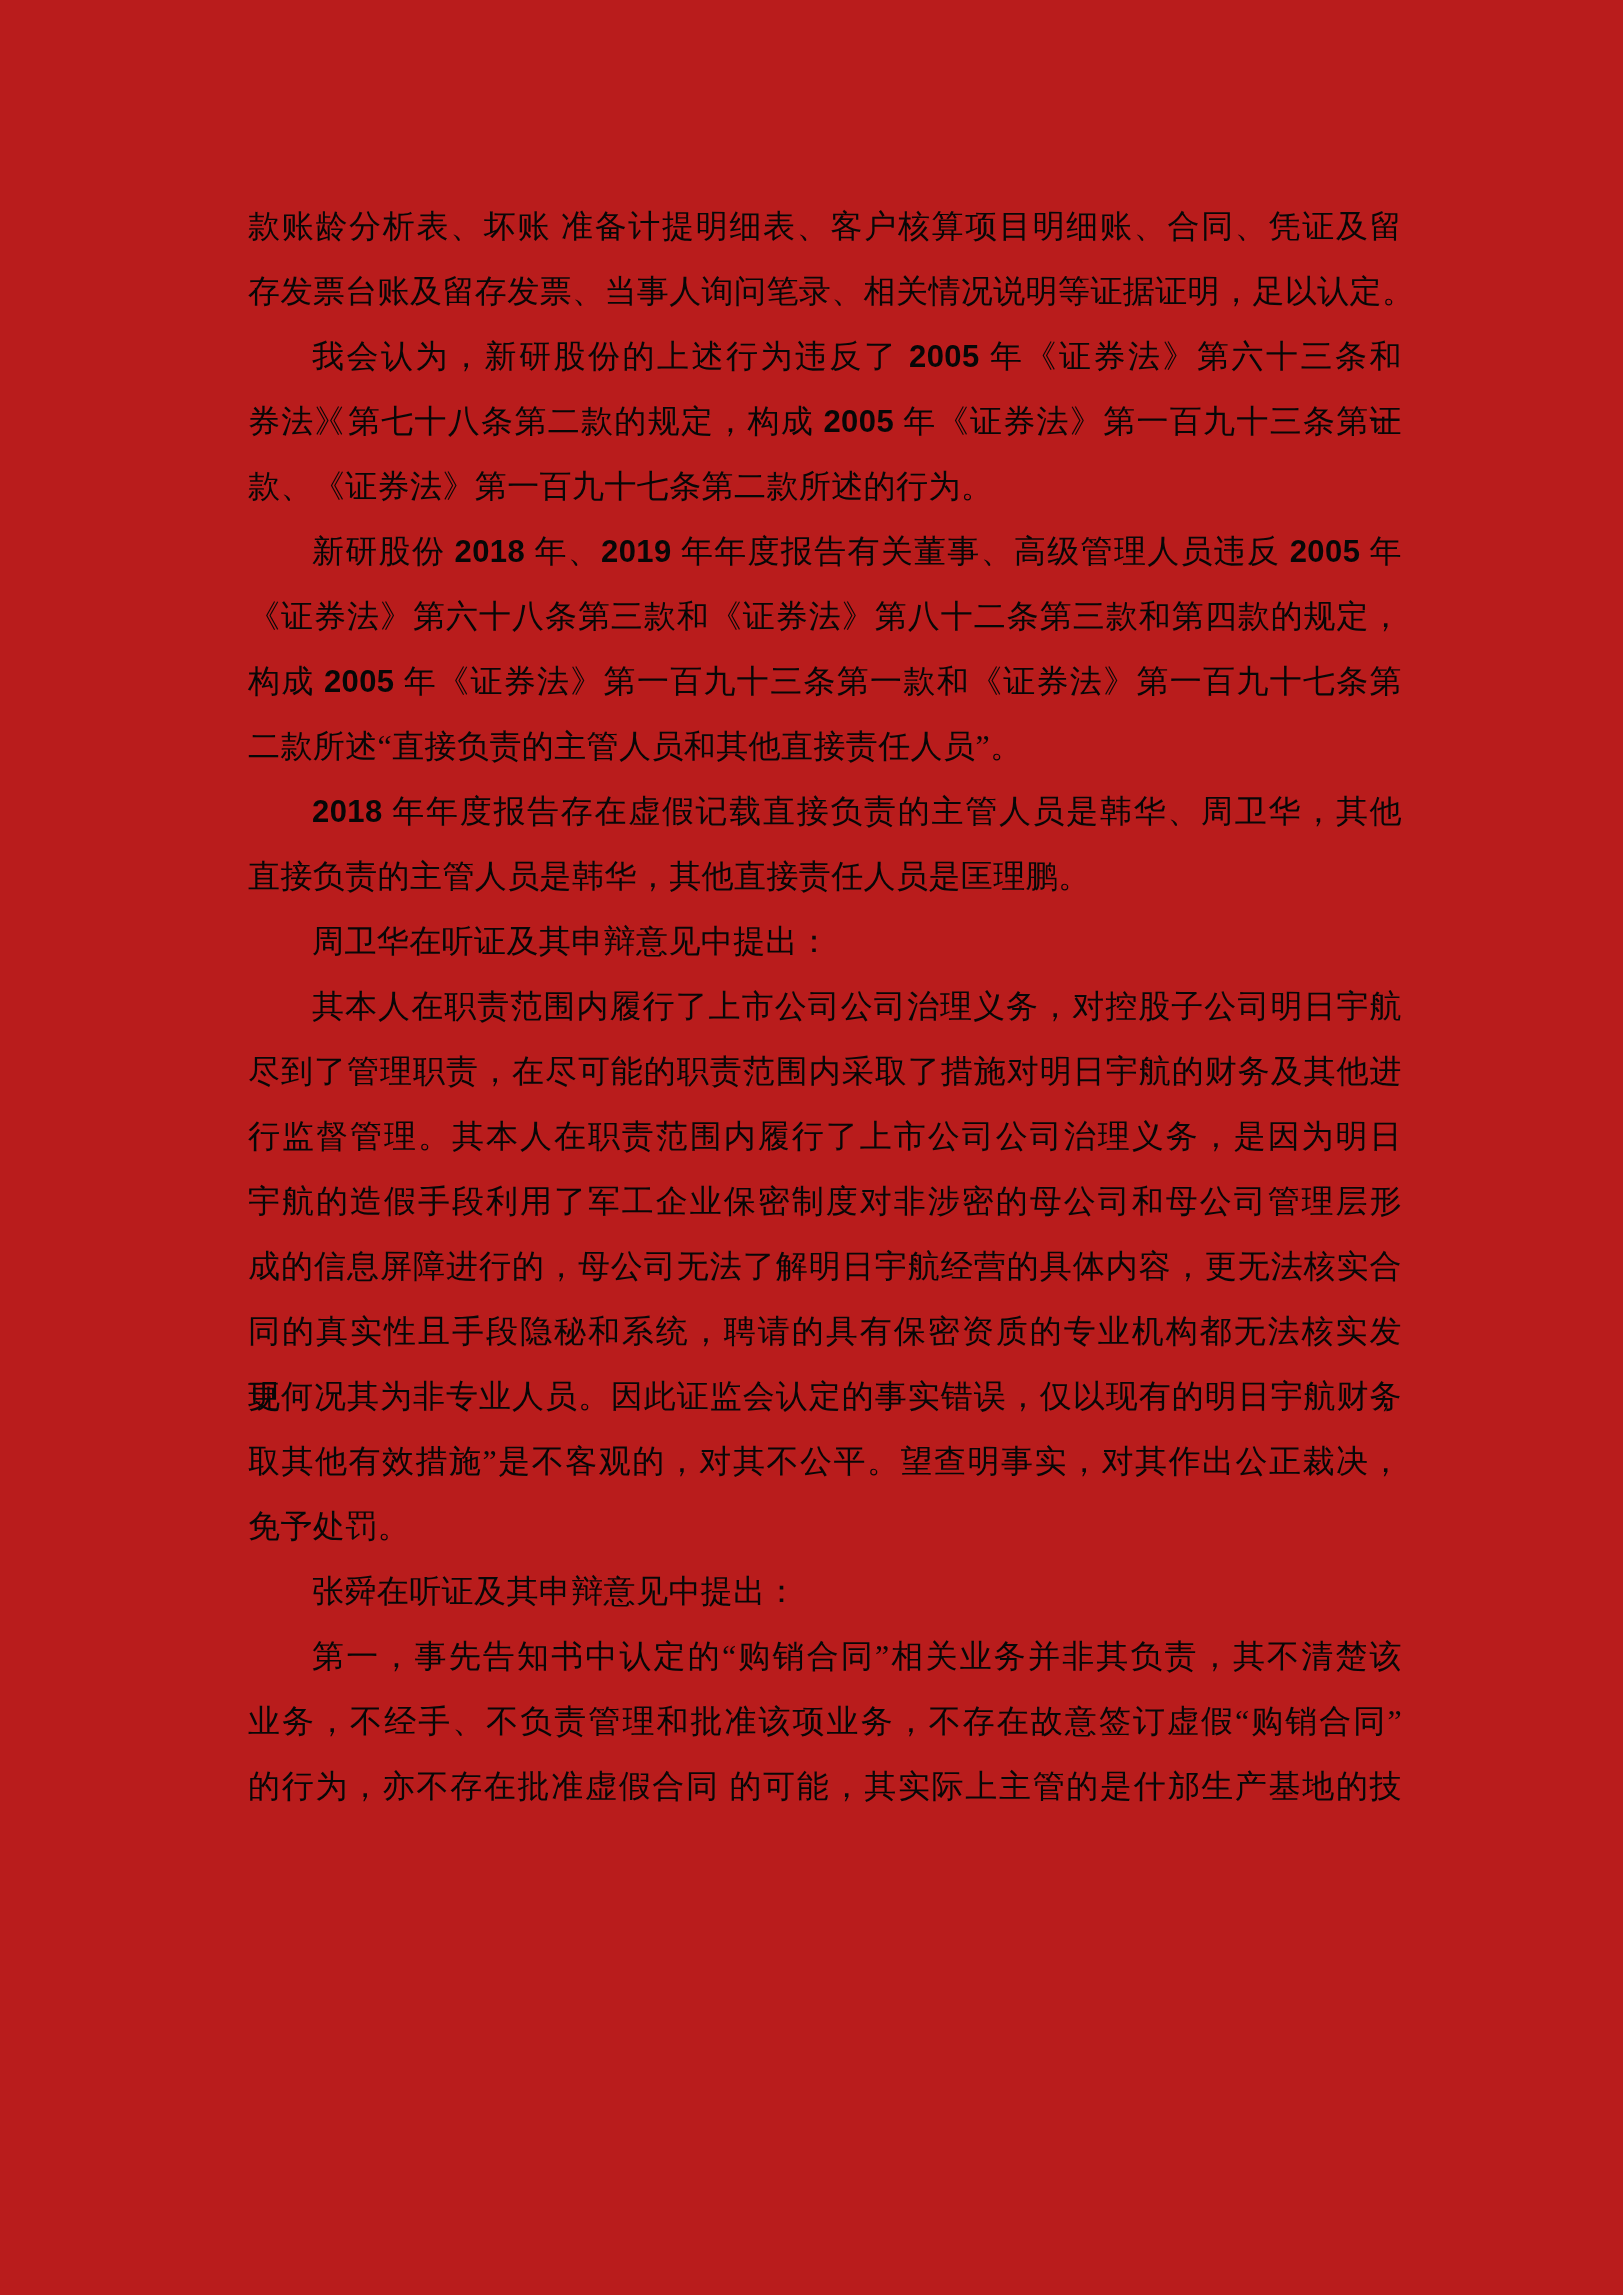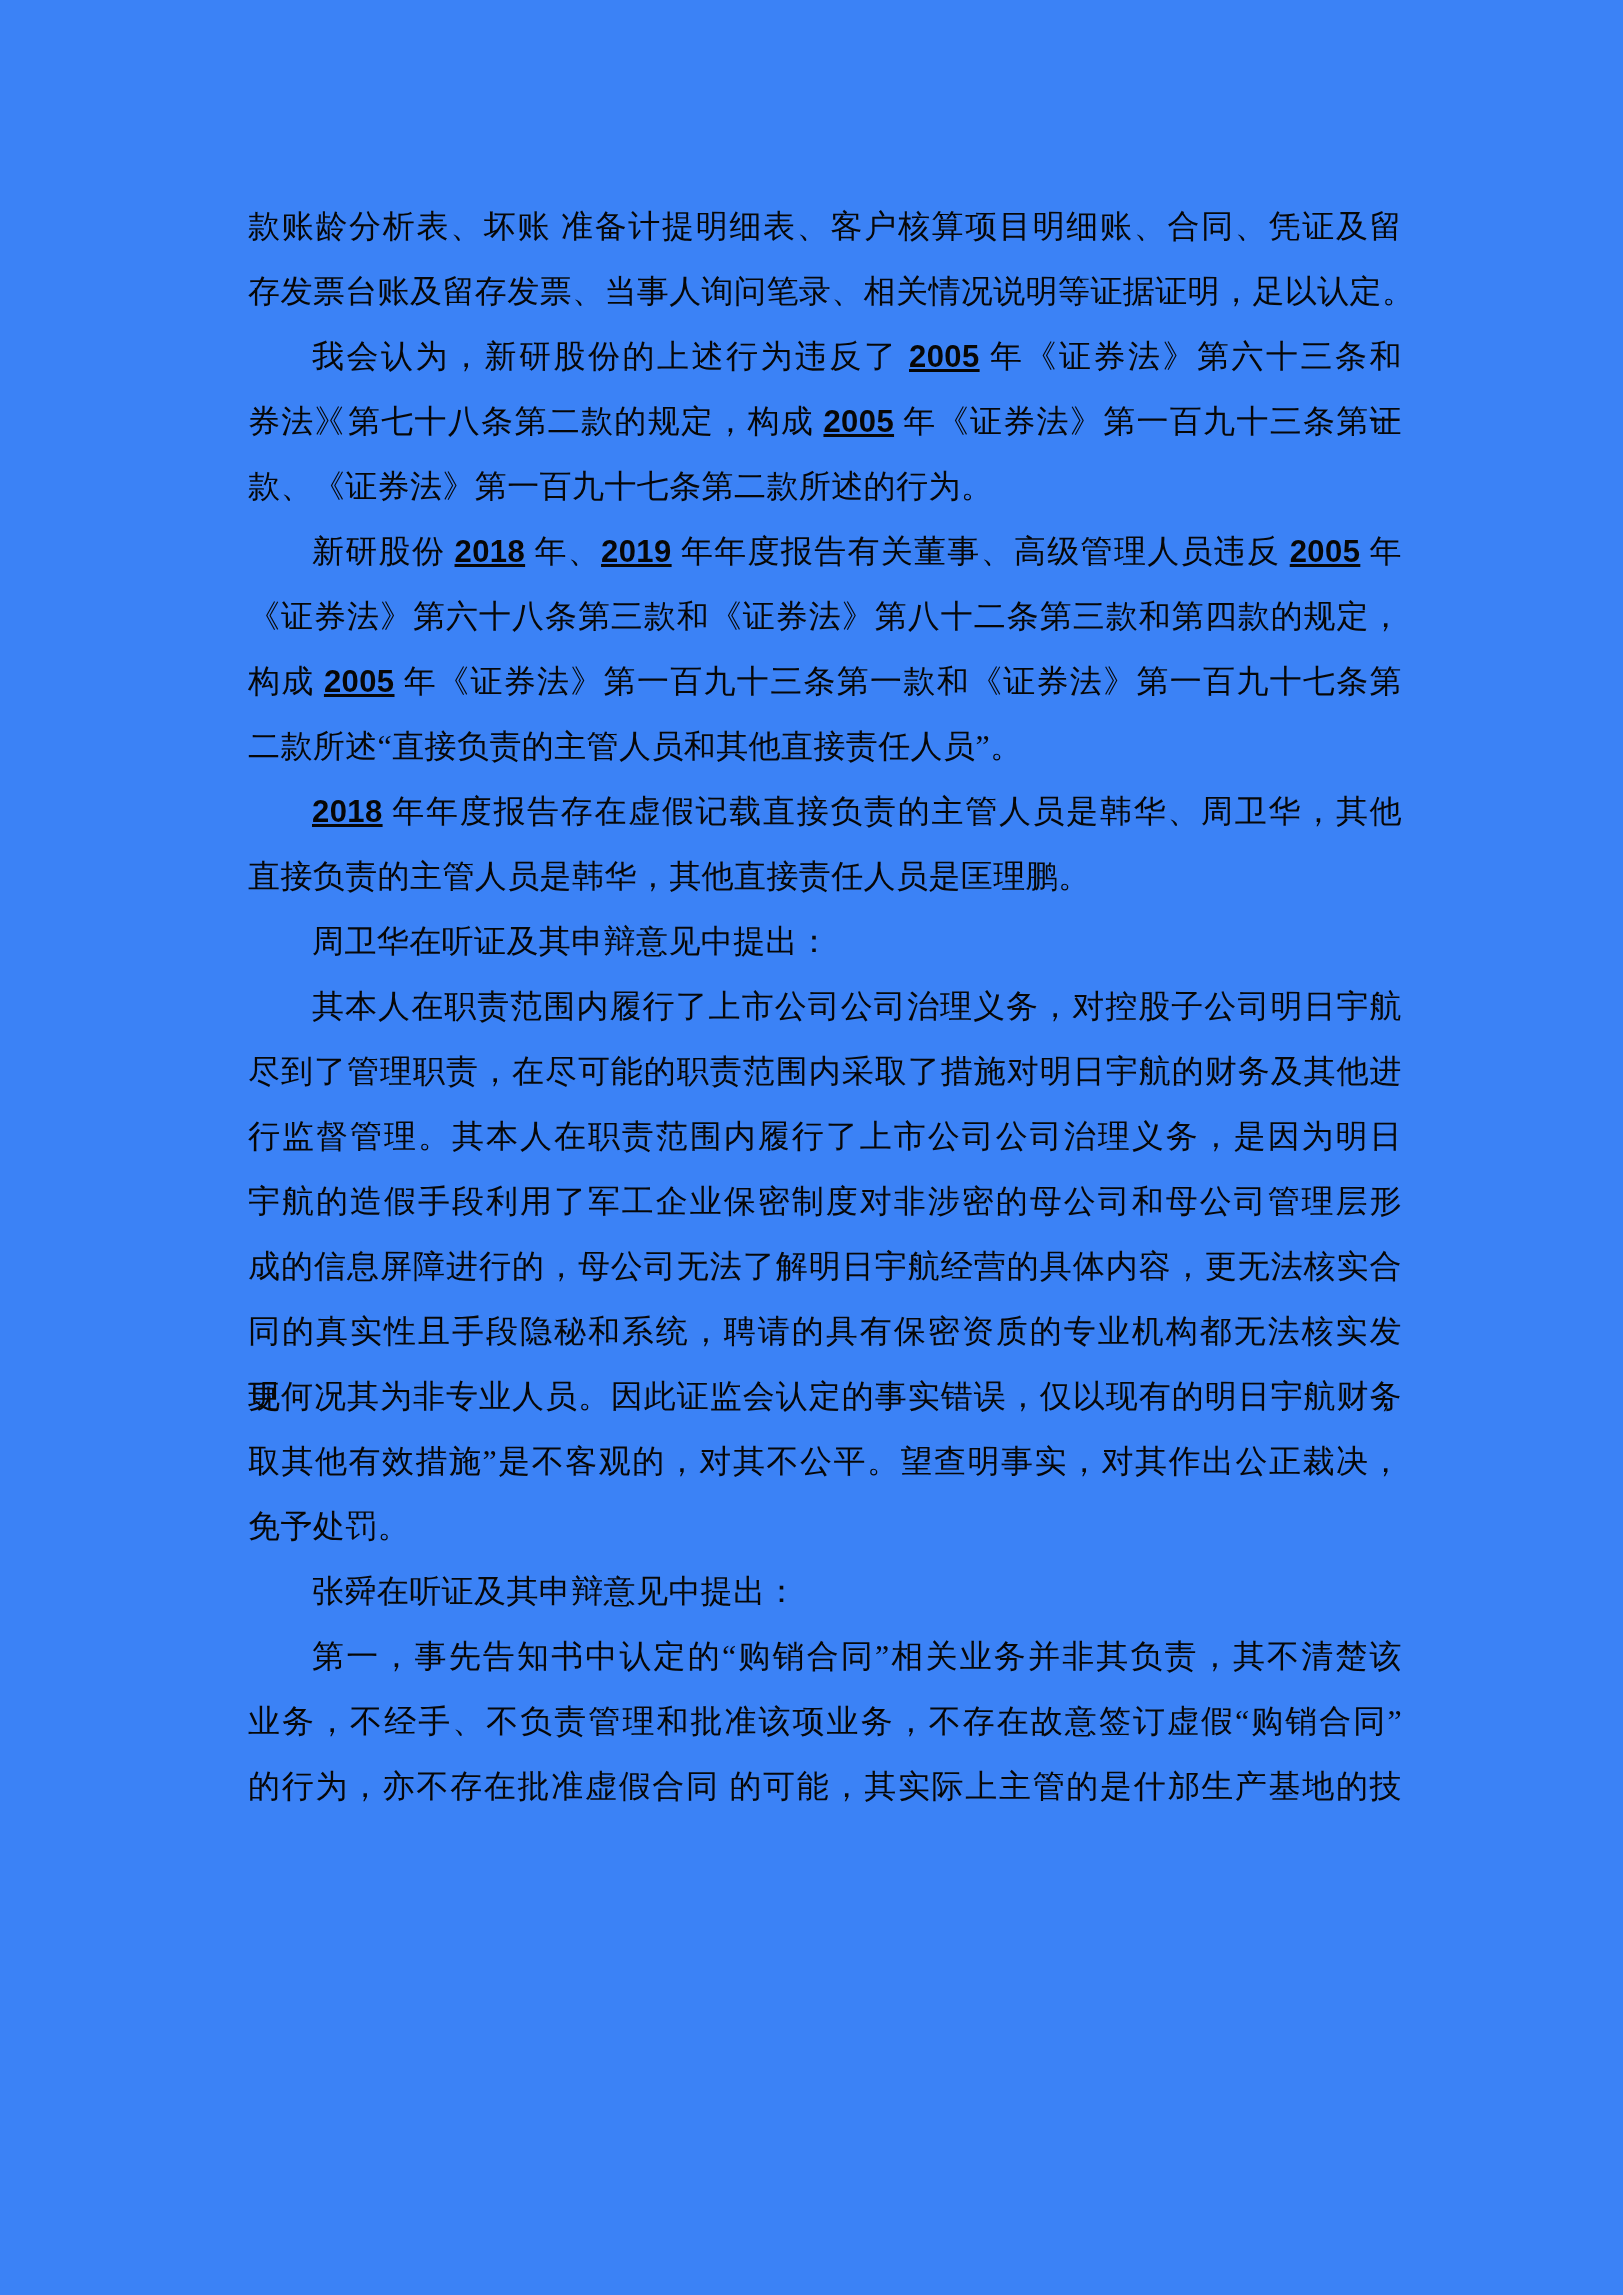--- a/index.html
+++ b/index.html
@@ -13,21 +13,21 @@
     position: relative;
     overflow: hidden;
     font-family: "Liberation Serif", "DejaVu Serif", serif;
   }
   .page {
     position: absolute;
     left: 0;
     top: 0;
     width: 1623px;
     height: 2295px;
-    background: #3b82f6;
+    background: #b91c1c;
   }
   .text-block {
     position: absolute;
     left: 248px;
     top: 194px;
     width: 1154px;
   }
   .text-line {
     font-size: 32px;
     line-height: 65px;
@@ -43,21 +43,20 @@
     text-align-last: justify;
     -moz-text-align-last: justify;
   }
   .text-line.indent {
     padding-left: 64px;
   }
   .text-line .num {
     font-family: "Liberation Sans", "DejaVu Sans", sans-serif;
     font-weight: 700;
     font-size: 31px;
-    text-decoration: underline;
   }
 </style>
 </head>
 <body>
 
 <div class="page">
   <div class="text-block">
       <div class="text-line fill">款账龄分析表、坏账 准备计提明细表、客户核算项目明细账、合同、凭证及留</div>
       <div class="text-line">存发票台账及留存发票、当事人询问笔录、相关情况说明等证据证明，足以认定。</div>
       <div class="text-line indent fill">我会认为，新研股份的上述行为违反了 <span class="num">2005</span> 年《证券法》第六十三条和《证</div>

